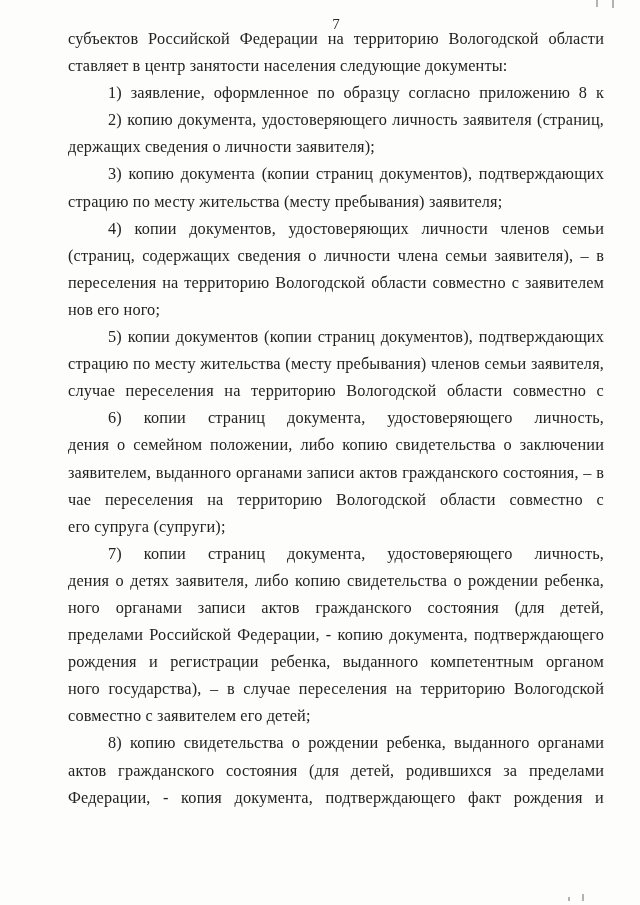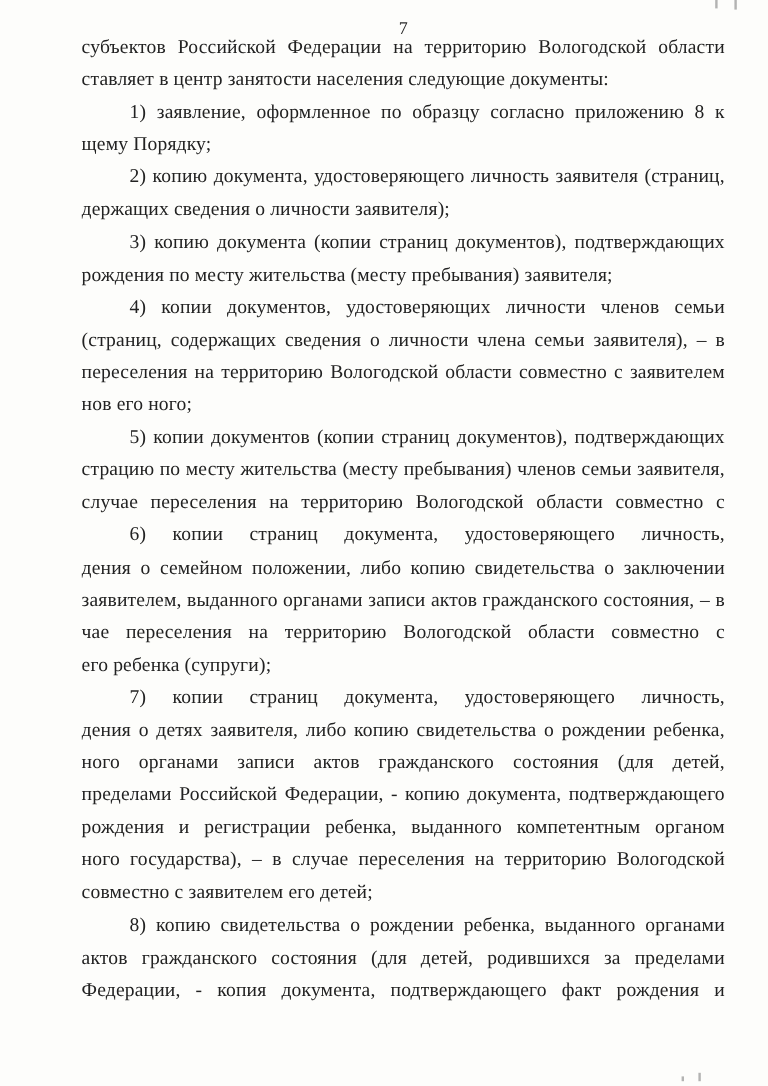--- a/index.html
+++ b/index.html
@@ -68,47 +68,46 @@
 
   <div class="page-number">7</div>
 
   <div class="text-block">
       <div class="para">
         <div class="line">субъектов Российской Федерации на территорию Вологодской области пред-</div>
         <div class="line no-just">ставляет в центр занятости населения следующие документы:</div>
       </div>
       <div class="para">
         <div class="line indent">1) заявление, оформленное по образцу согласно приложению 8 к настоя-</div>
-        <div class="line no-just">щему Порядку;</div>
       </div>
       <div class="para">
         <div class="line indent">2) копию документа, удостоверяющего личность заявителя (страниц, со-</div>
         <div class="line no-just">держащих сведения о личности заявителя);</div>
       </div>
       <div class="para">
         <div class="line indent">3) копию документа (копии страниц документов), подтверждающих реги-</div>
-        <div class="line no-just">рождения по месту жительства (месту пребывания) заявителя;</div>
+        <div class="line no-just">страцию по месту жительства (месту пребывания) заявителя;</div>
       </div>
       <div class="para">
         <div class="line indent">4) копии документов, удостоверяющих личности членов семьи заявителя</div>
         <div class="line">(страниц, содержащих сведения о личности члена семьи заявителя), – в случае</div>
         <div class="line">переселения на территорию Вологодской области совместно с заявителем чле-</div>
         <div class="line no-just">нов его ного;</div>
       </div>
       <div class="para">
         <div class="line indent">5) копии документов (копии страниц документов), подтверждающих реги-</div>
         <div class="line">страцию по месту жительства (месту пребывания) членов семьи заявителя, – в</div>
         <div class="line">случае переселения на территорию Вологодской области совместно с заявителем</div>
       </div>
       <div class="para">
         <div class="line indent">6) копии страниц документа, удостоверяющего личность, содержащих све-</div>
         <div class="line">дения о семейном положении, либо копию свидетельства о заключении брака</div>
         <div class="line">заявителем, выданного органами записи актов гражданского состояния, – в слу-</div>
         <div class="line">чае переселения на территорию Вологодской области совместно с заявителем</div>
-        <div class="line no-just">его ребенка (супруги);</div>
+        <div class="line no-just">его супруга (супруги);</div>
       </div>
       <div class="para">
         <div class="line indent">7) копии страниц документа, удостоверяющего личность, содержащих све-</div>
         <div class="line">дения о детях заявителя, либо копию свидетельства о рождении ребенка, выдан-</div>
         <div class="line">ного органами записи актов гражданского состояния (для детей, родившихся за</div>
         <div class="line">пределами Российской Федерации, - копию документа, подтверждающего факт</div>
         <div class="line">рождения и регистрации ребенка, выданного компетентным органом иностран-</div>
         <div class="line">ного государства), – в случае переселения на территорию Вологодской области</div>
         <div class="line no-just">совместно с заявителем его детей;</div>
       </div>

